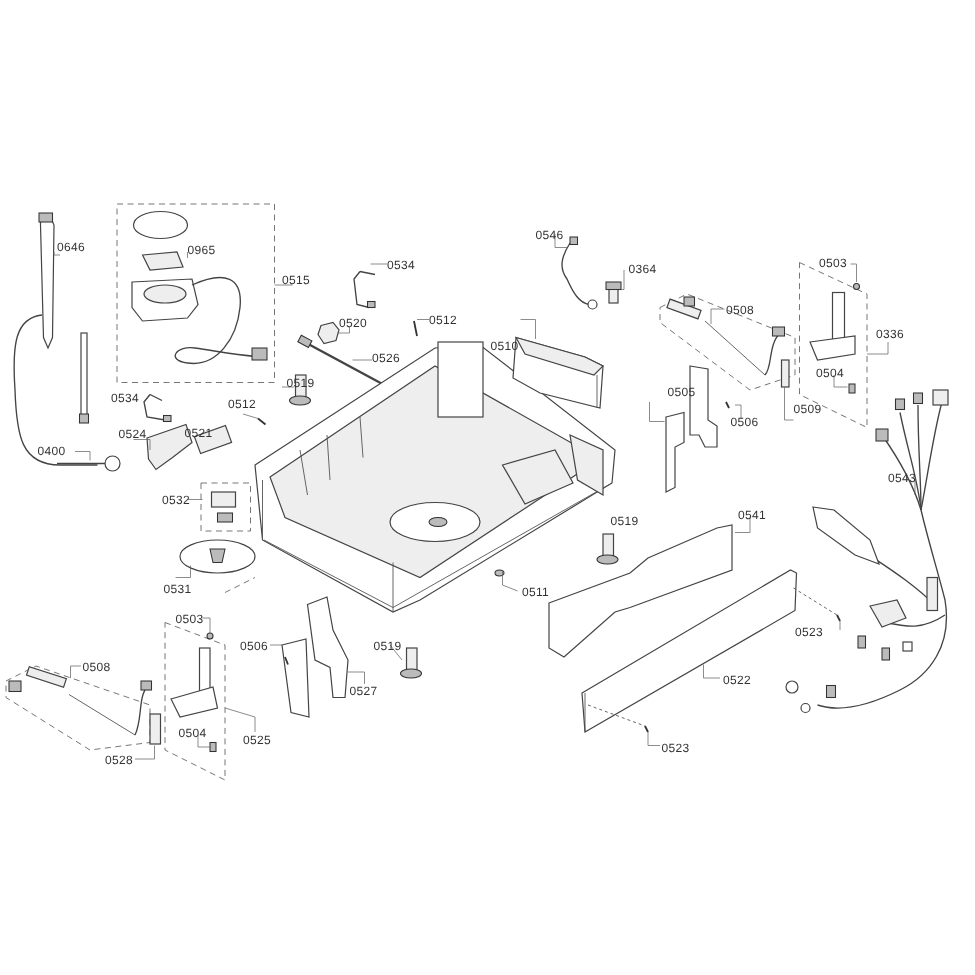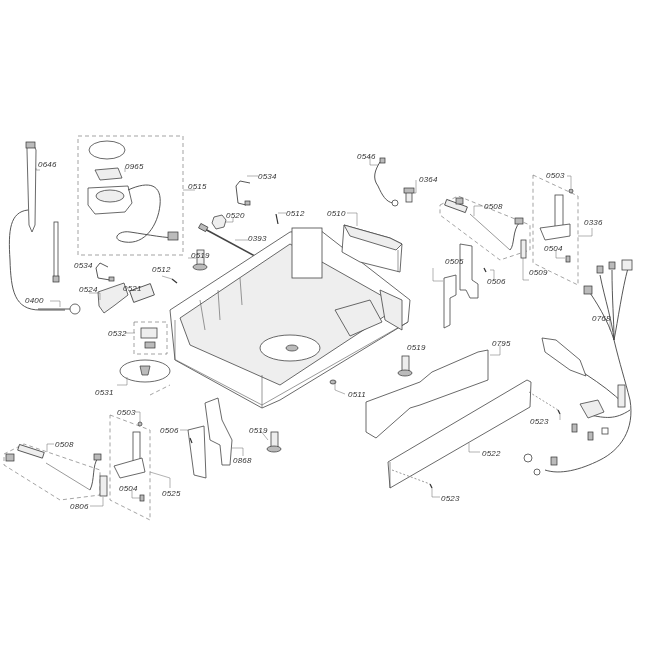--- a/index.html
+++ b/index.html
@@ -1,21 +1,21 @@
 <!DOCTYPE html>
 <html><head>
 <meta charset="utf-8">
 <style>
   html, body { margin: 0; padding: 0; background: #ffffff; }
   body { width: 650px; height: 650px; position: relative; overflow: hidden;
          font-family: "Liberation Sans", sans-serif; }
   #diagram { position: absolute; left: 0; top: 0; width: 650px; height: 650px; }
   .lbl { position: absolute; font-family: "Liberation Sans", sans-serif;
          font-size: 8px; color: #333333; letter-spacing: 0.2px; white-space: nowrap;
-         line-height: 9px; font-style: italic; }
+         line-height: 9px; }
   svg { position: absolute; left: 0; top: 0; }
   .p { fill: #ffffff; stroke: #444444; stroke-width: 0.8; }
   .pg { fill: #eeeeee; stroke: #444444; stroke-width: 0.8; }
   .pd { fill: #bbbbbb; stroke: #333333; stroke-width: 0.7; }
   .ln { fill: none; stroke: #555555; stroke-width: 0.6; }
   .lead { fill: none; stroke: #666666; stroke-width: 0.5; }
   .dash { fill: none; stroke: #666666; stroke-width: 0.6; stroke-dasharray: 4 3; }
   .wire { fill: none; stroke: #444444; stroke-width: 0.9; }
 </style>
 </head>
@@ -299,47 +299,47 @@
 
   <line class="dash" x1="150" y1="395" x2="170" y2="385"></line>
 </svg>
 
 <span class="lbl" style="left:38px;top:160px">0646</span>
 <span class="lbl" style="left:125px;top:162px">0965</span>
 <span class="lbl" style="left:188px;top:182px">0515</span>
 <span class="lbl" style="left:258px;top:172px">0534</span>
 <span class="lbl" style="left:226px;top:211px">0520</span>
 <span class="lbl" style="left:286px;top:209px">0512</span>
-<span class="lbl" style="left:248px;top:234px">0393</span>
+<span class="lbl" style="left:248px;top:234px">0526</span>
 <span class="lbl" style="left:191px;top:251px">0519</span>
 <span class="lbl" style="left:152px;top:265px">0512</span>
 <span class="lbl" style="left:74px;top:261px">0534</span>
 <span class="lbl" style="left:79px;top:285px">0524</span>
 <span class="lbl" style="left:123px;top:284px">0521</span>
 <span class="lbl" style="left:25px;top:296px">0400</span>
 <span class="lbl" style="left:108px;top:329px">0532</span>
-<span class="lbl" style="left:95px;top:388px">0531</span>
+<span class="lbl" style="left:109px;top:388px">0531</span>
 <span class="lbl" style="left:357px;top:152px">0546</span>
 <span class="lbl" style="left:419px;top:175px">0364</span>
-<span class="lbl" style="left:327px;top:209px">0510</span>
+<span class="lbl" style="left:327px;top:226px">0510</span>
 <span class="lbl" style="left:484px;top:202px">0508</span>
 <span class="lbl" style="left:445px;top:257px">0505</span>
 <span class="lbl" style="left:487px;top:277px">0506</span>
 <span class="lbl" style="left:529px;top:268px">0509</span>
 <span class="lbl" style="left:546px;top:171px">0503</span>
 <span class="lbl" style="left:584px;top:218px">0336</span>
 <span class="lbl" style="left:544px;top:244px">0504</span>
-<span class="lbl" style="left:592px;top:314px">0768</span>
-<span class="lbl" style="left:492px;top:339px">0795</span>
+<span class="lbl" style="left:592px;top:314px">0543</span>
+<span class="lbl" style="left:492px;top:339px">0541</span>
 <span class="lbl" style="left:407px;top:343px">0519</span>
 <span class="lbl" style="left:348px;top:390px">0511</span>
 <span class="lbl" style="left:530px;top:417px">0523</span>
 <span class="lbl" style="left:482px;top:449px">0522</span>
 <span class="lbl" style="left:441px;top:494px">0523</span>
 <span class="lbl" style="left:117px;top:408px">0503</span>
 <span class="lbl" style="left:160px;top:426px">0506</span>
-<span class="lbl" style="left:233px;top:456px">0868</span>
+<span class="lbl" style="left:233px;top:456px">0527</span>
 <span class="lbl" style="left:249px;top:426px">0519</span>
 <span class="lbl" style="left:55px;top:440px">0508</span>
 <span class="lbl" style="left:119px;top:484px">0504</span>
 <span class="lbl" style="left:162px;top:489px">0525</span>
-<span class="lbl" style="left:70px;top:502px">0806</span>
+<span class="lbl" style="left:70px;top:502px">0528</span>
 </div>
 
 </body></html>

